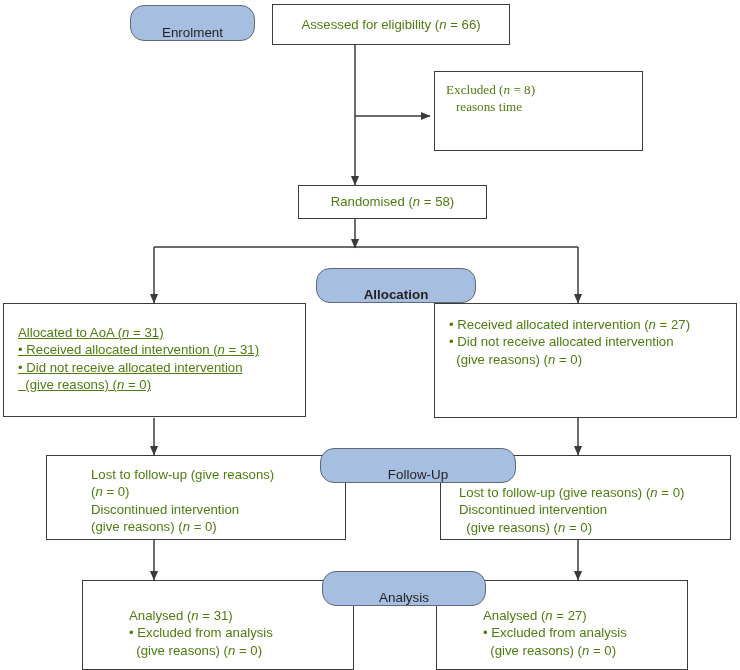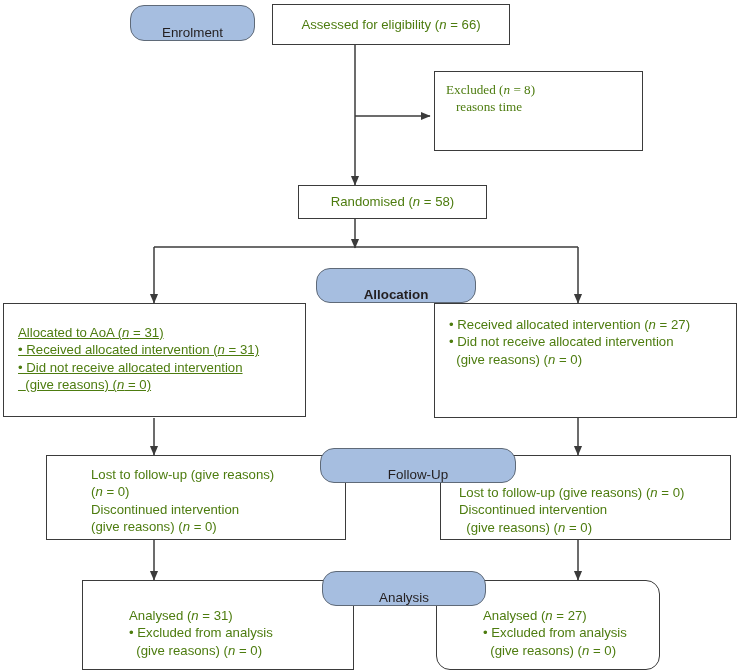--- a/index.html
+++ b/index.html
@@ -146,19 +146,19 @@
   <div class="stage-badge" style="left:290px; top:571px; width:164px; height:35px;">
     <span>Analysis</span>
   </div>
 
   <div class="node pad" style="left:38px; top:580px; width:272px; height:90px; padding-left:46px; padding-top:26px;margin-left:44px;">
     <div class="txt">Analysed (<span class="ital">n</span> = 31)</div>
     <div class="txt">• Excluded from analysis</div>
     <div class="txt">  (give reasons) (<span class="ital">n</span> = 0)</div>
   </div>
 
-  <div class="node pad" style="left:436px; top:580px; width:224px; height:90px; padding-left:46px; padding-top:26px;border-radius:14px;">
+  <div class="node pad" style="left:436px; top:580px; width:252px; height:90px; padding-left:46px; padding-top:26px;">
     <div class="txt">Analysed (<span class="ital">n</span> = 27)</div>
     <div class="txt">• Excluded from analysis</div>
     <div class="txt">  (give reasons) (<span class="ital">n</span> = 0)</div>
   </div>
 
 </div>
 
 </body></html>

